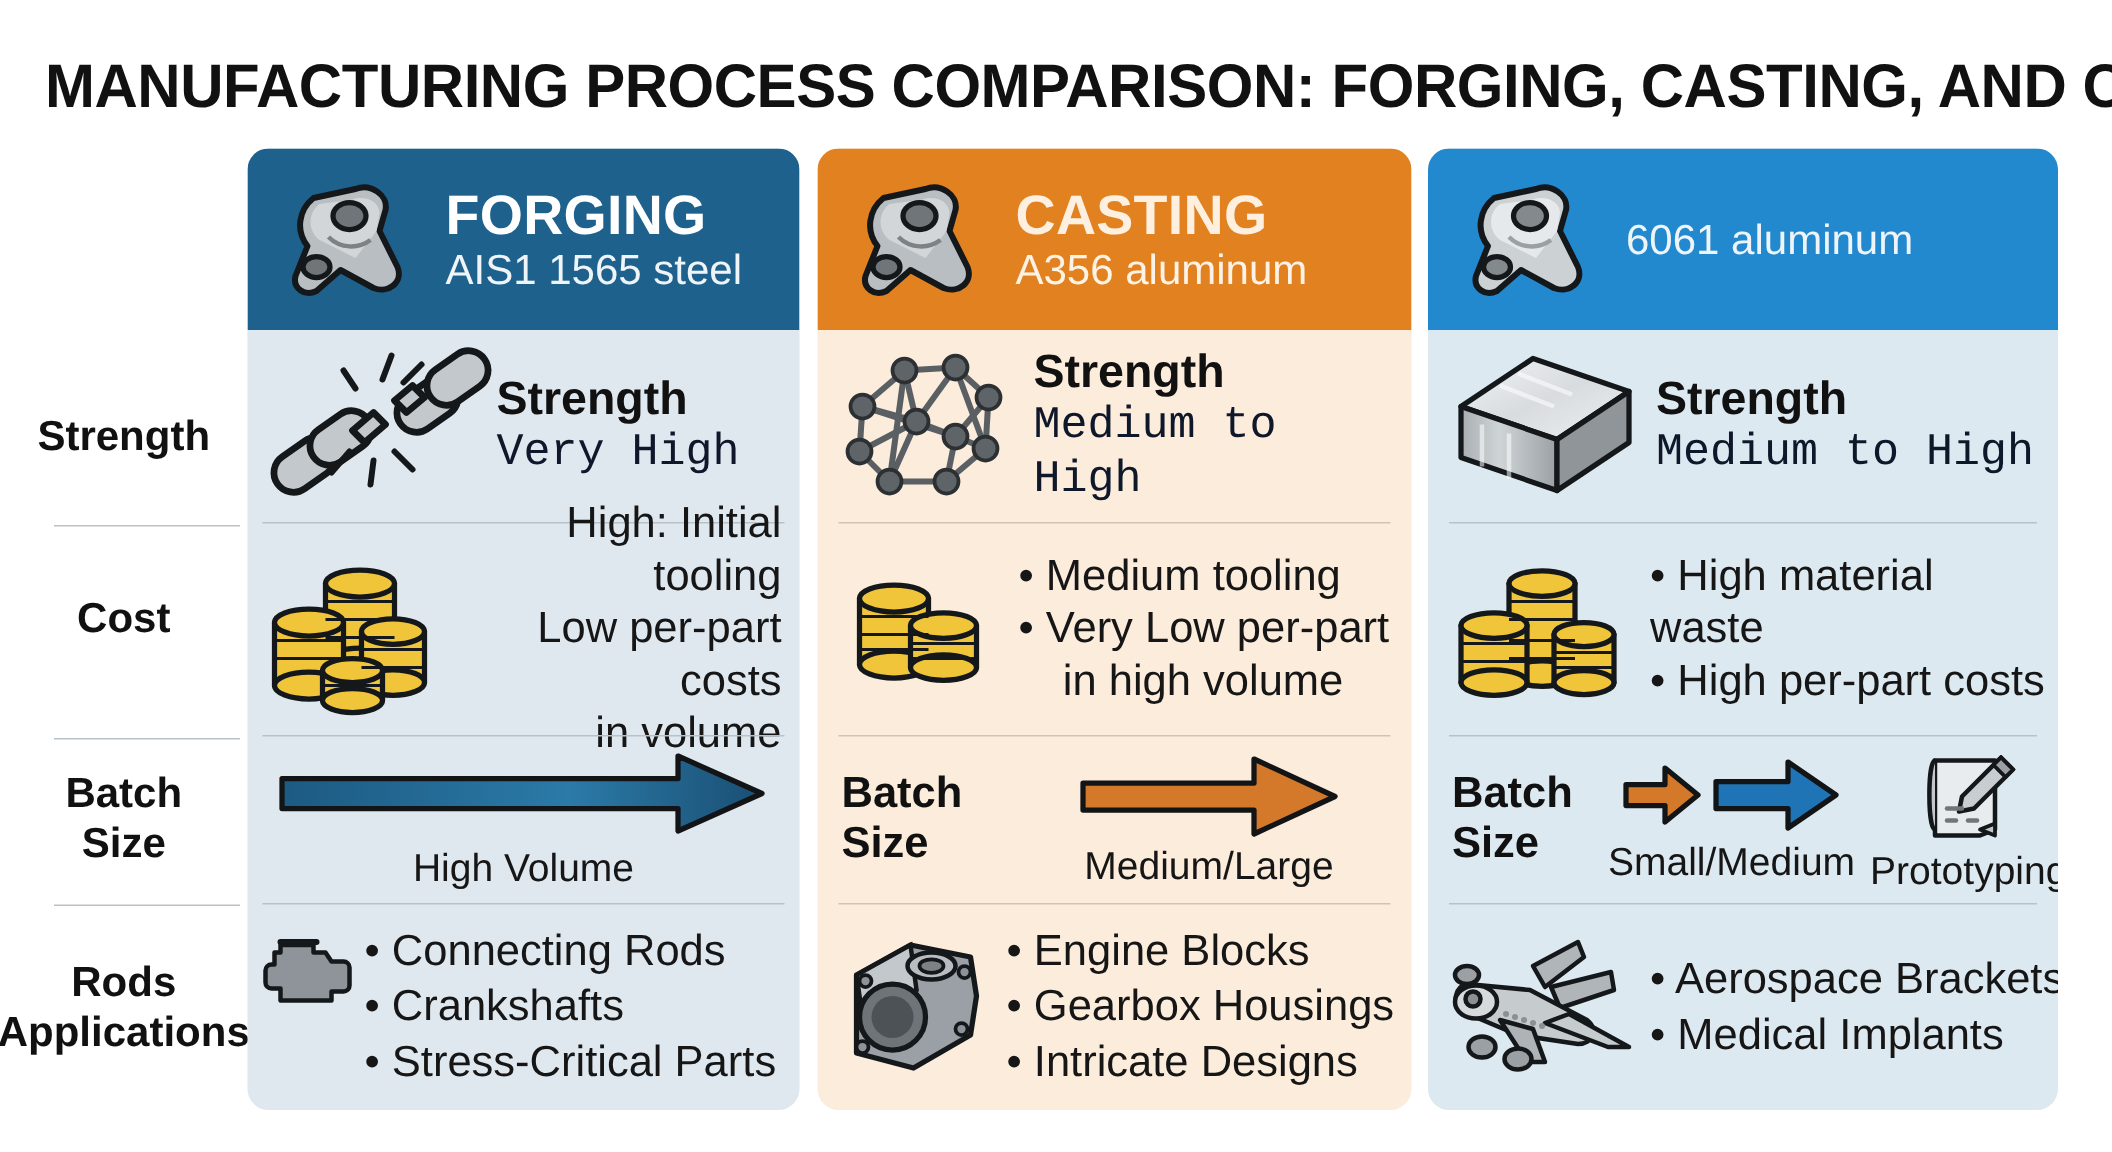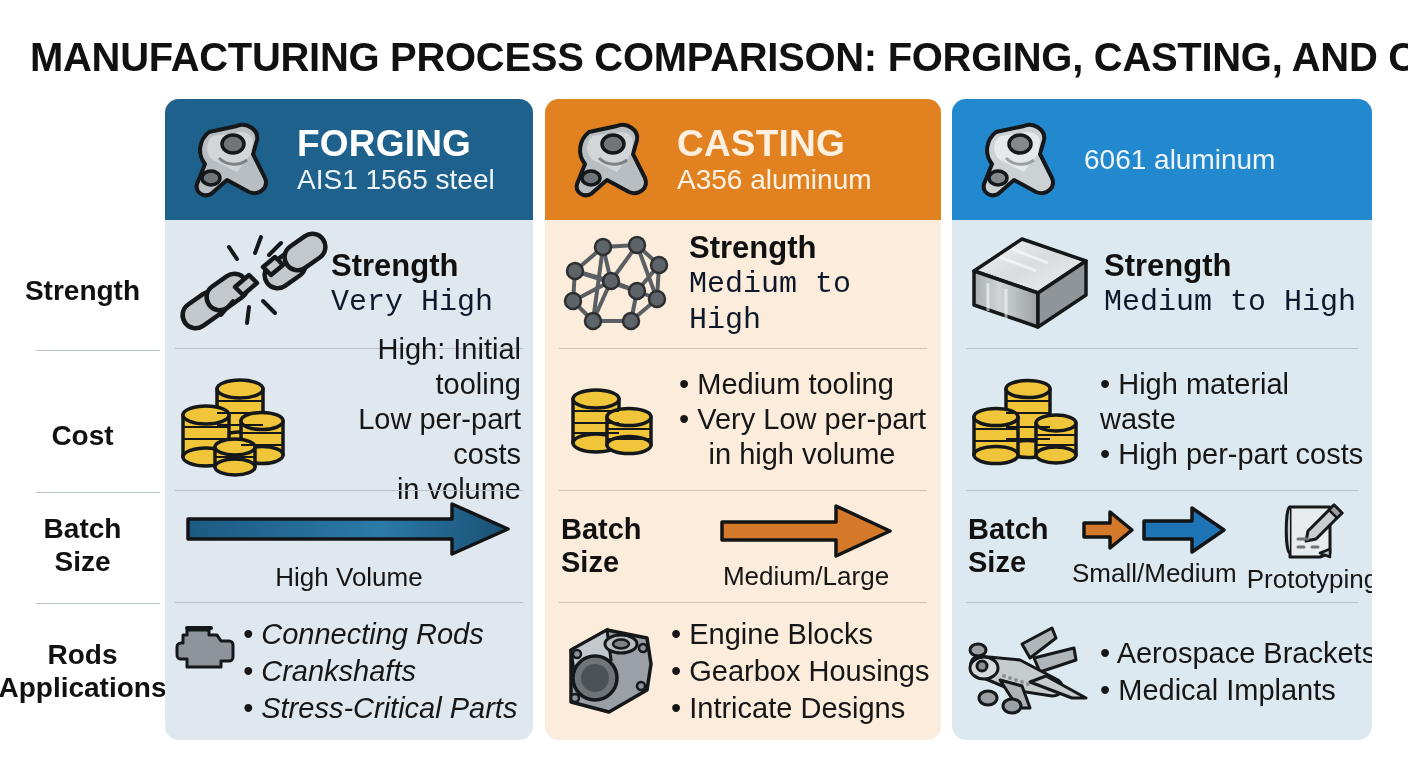--- a/index.html
+++ b/index.html
@@ -88,21 +88,21 @@
     width: 165px;
     text-align: center;
     font-family: "Liberation Sans Narrow", "Liberation Sans", sans-serif;
     font-weight: bold;
     font-size: 28px;
     line-height: 33px;
     color: #111111;
     white-space: nowrap;
   }
   #row-label-strength { top: 274px; }
-  #row-label-cost     { top: 419px; }
+  #row-label-cost     { top: 395px; }
   #row-label-batch    { top: 512px; }
   #row-label-apps     { top: 638px; }
 
   .rail-divider {
     position: absolute;
     left: 36px;
     width: 124px;
     height: 1px;
     background: #b9c2c8;
   }
@@ -306,21 +306,21 @@
   </div>
   <div class="cell-divider" style="top:503px;left:10px;right:10px;"></div>
 
   <div class="cell" style="top:504px;height:137px;padding-left:4px;">
     <div class="cell-icon" style="width:72px;height:60px;align-self:flex-start;margin-top:14px;">
       <svg viewBox="0 0 72 60" width="72" height="60">
         <path d="M14 18 h4 v-5 h22 v5 h8 l4 6 h8 a4 4 0 0 1 4 4 v12 a4 4 0 0 1 -4 4 h-8 v6 h-34 v-8 h-6 a4 4 0 0 1 -4 -4 v-8 a4 4 0 0 1 4 -4 h2 z" fill="#8e9499" stroke="#15181a" stroke-width="3" stroke-linejoin="round"></path>
         <line x1="18" y1="11" x2="42" y2="11" stroke="#15181a" stroke-width="4" stroke-linecap="round"></line>
       </svg>
     </div>
-    <div class="cell-text" style="padding-left:2px;font-style:italic;">
+    <div class="cell-text" style="padding-left:2px;">
       <div class="bullet-line">• <span>Connecting Rods</span></div>
       <div class="bullet-line">• <span>Crankshafts</span></div>
       <div class="bullet-line">• <span>Stress-Critical Parts</span></div>
     </div>
   </div>
 </div>
 
 <div class="column" id="column-casting">
 
   <div class="col-header">

